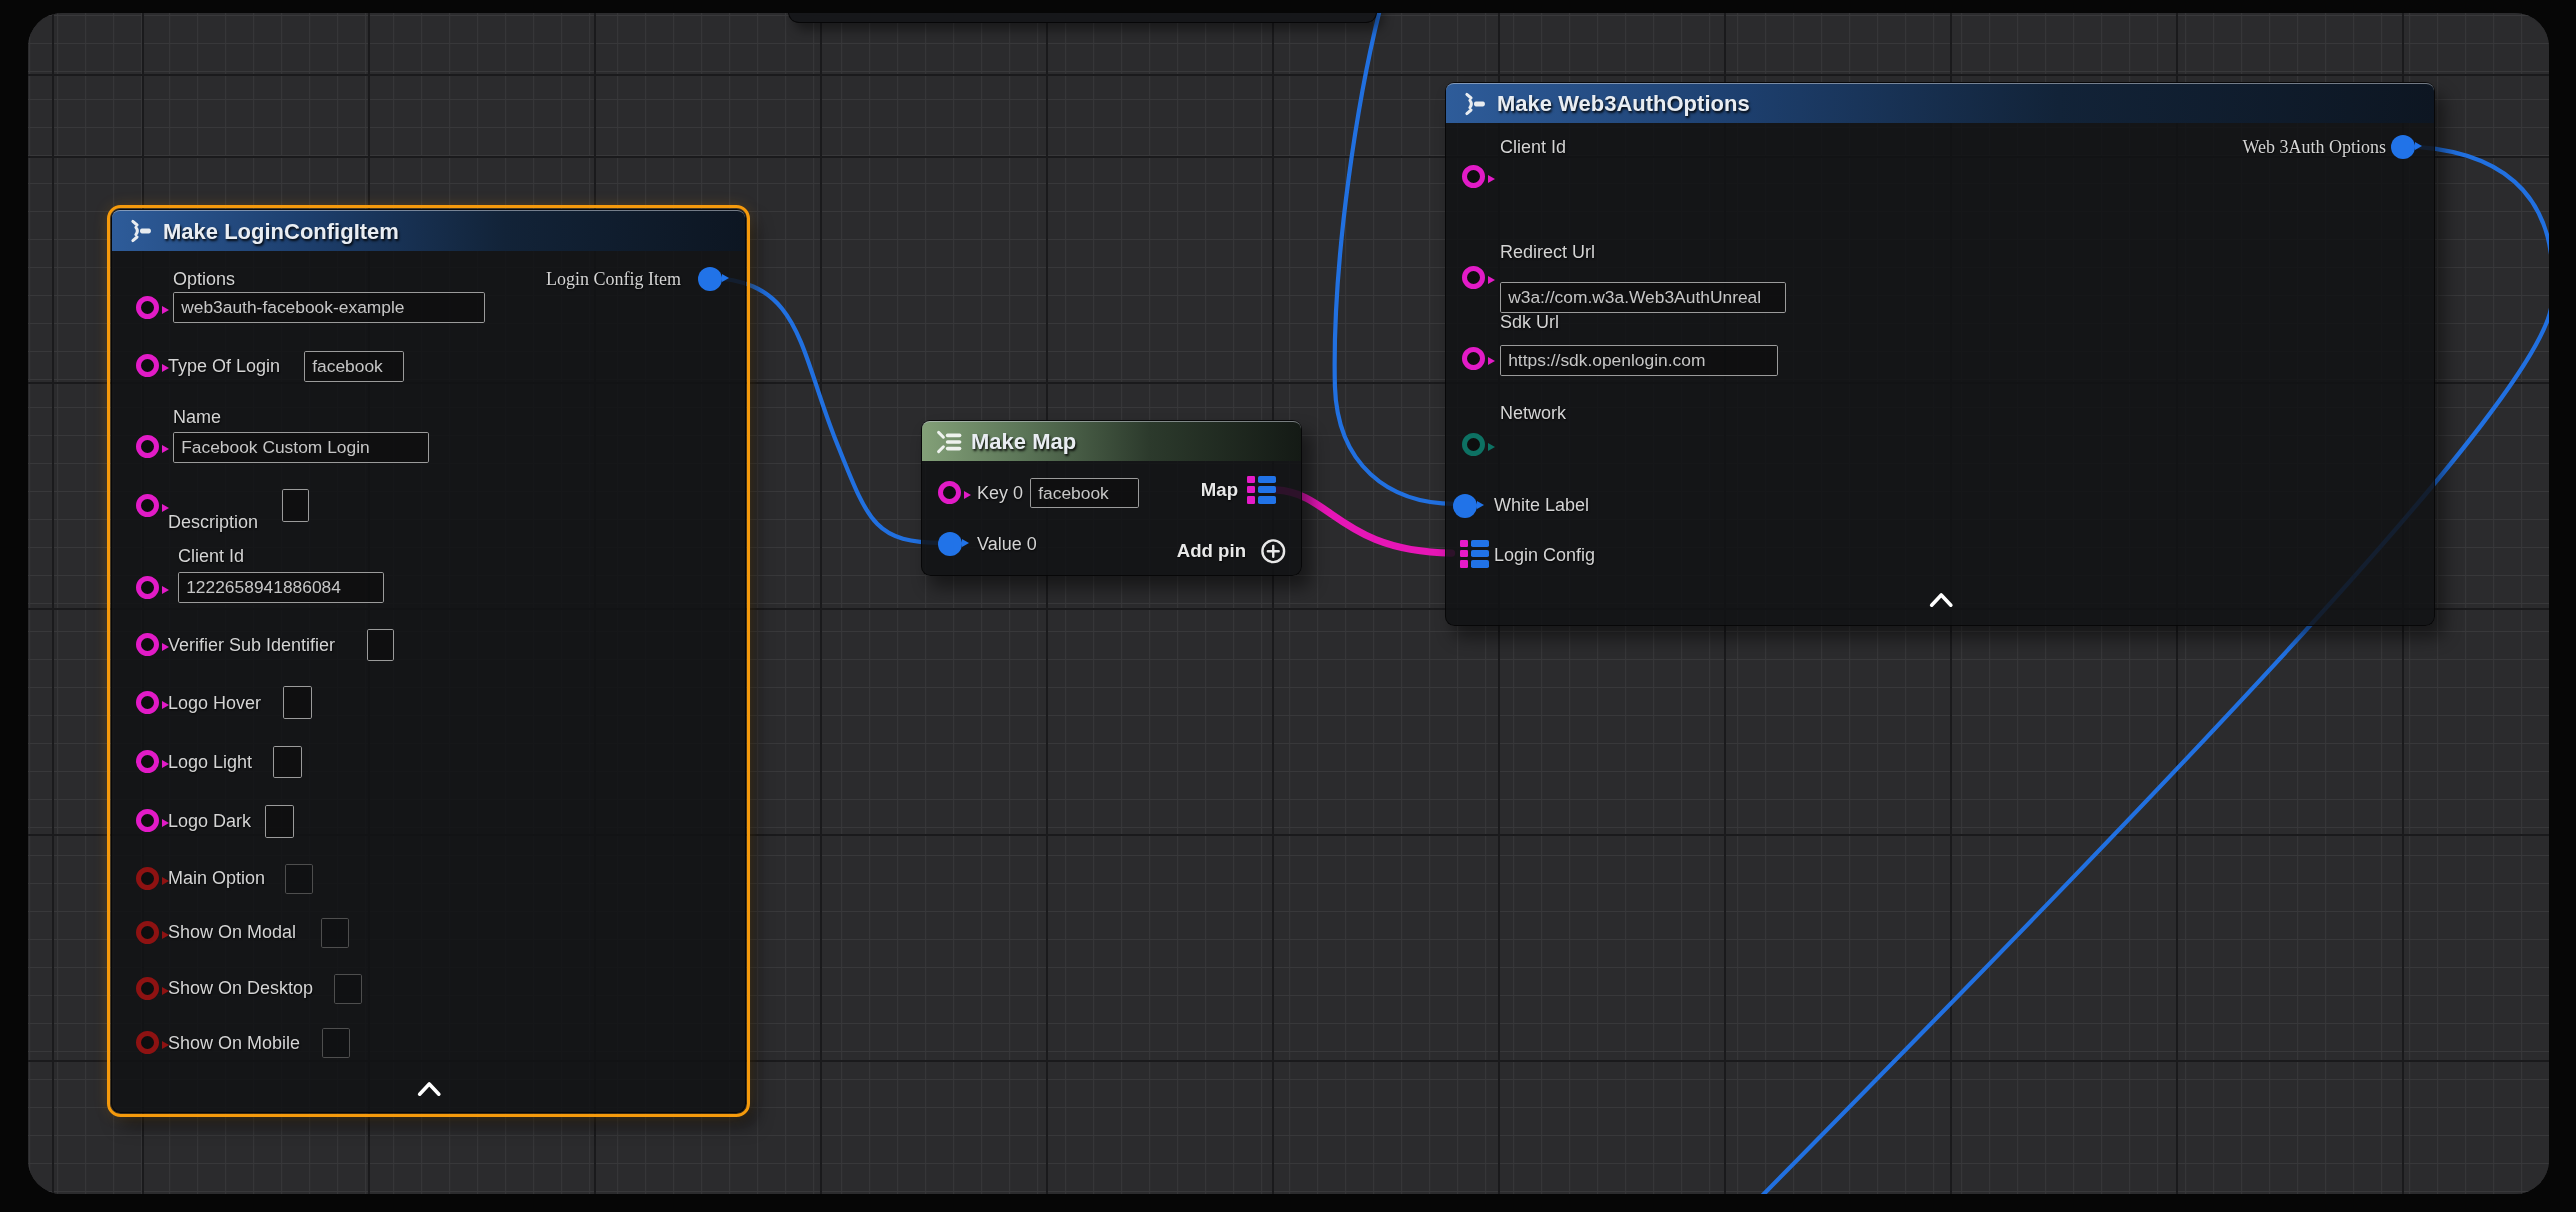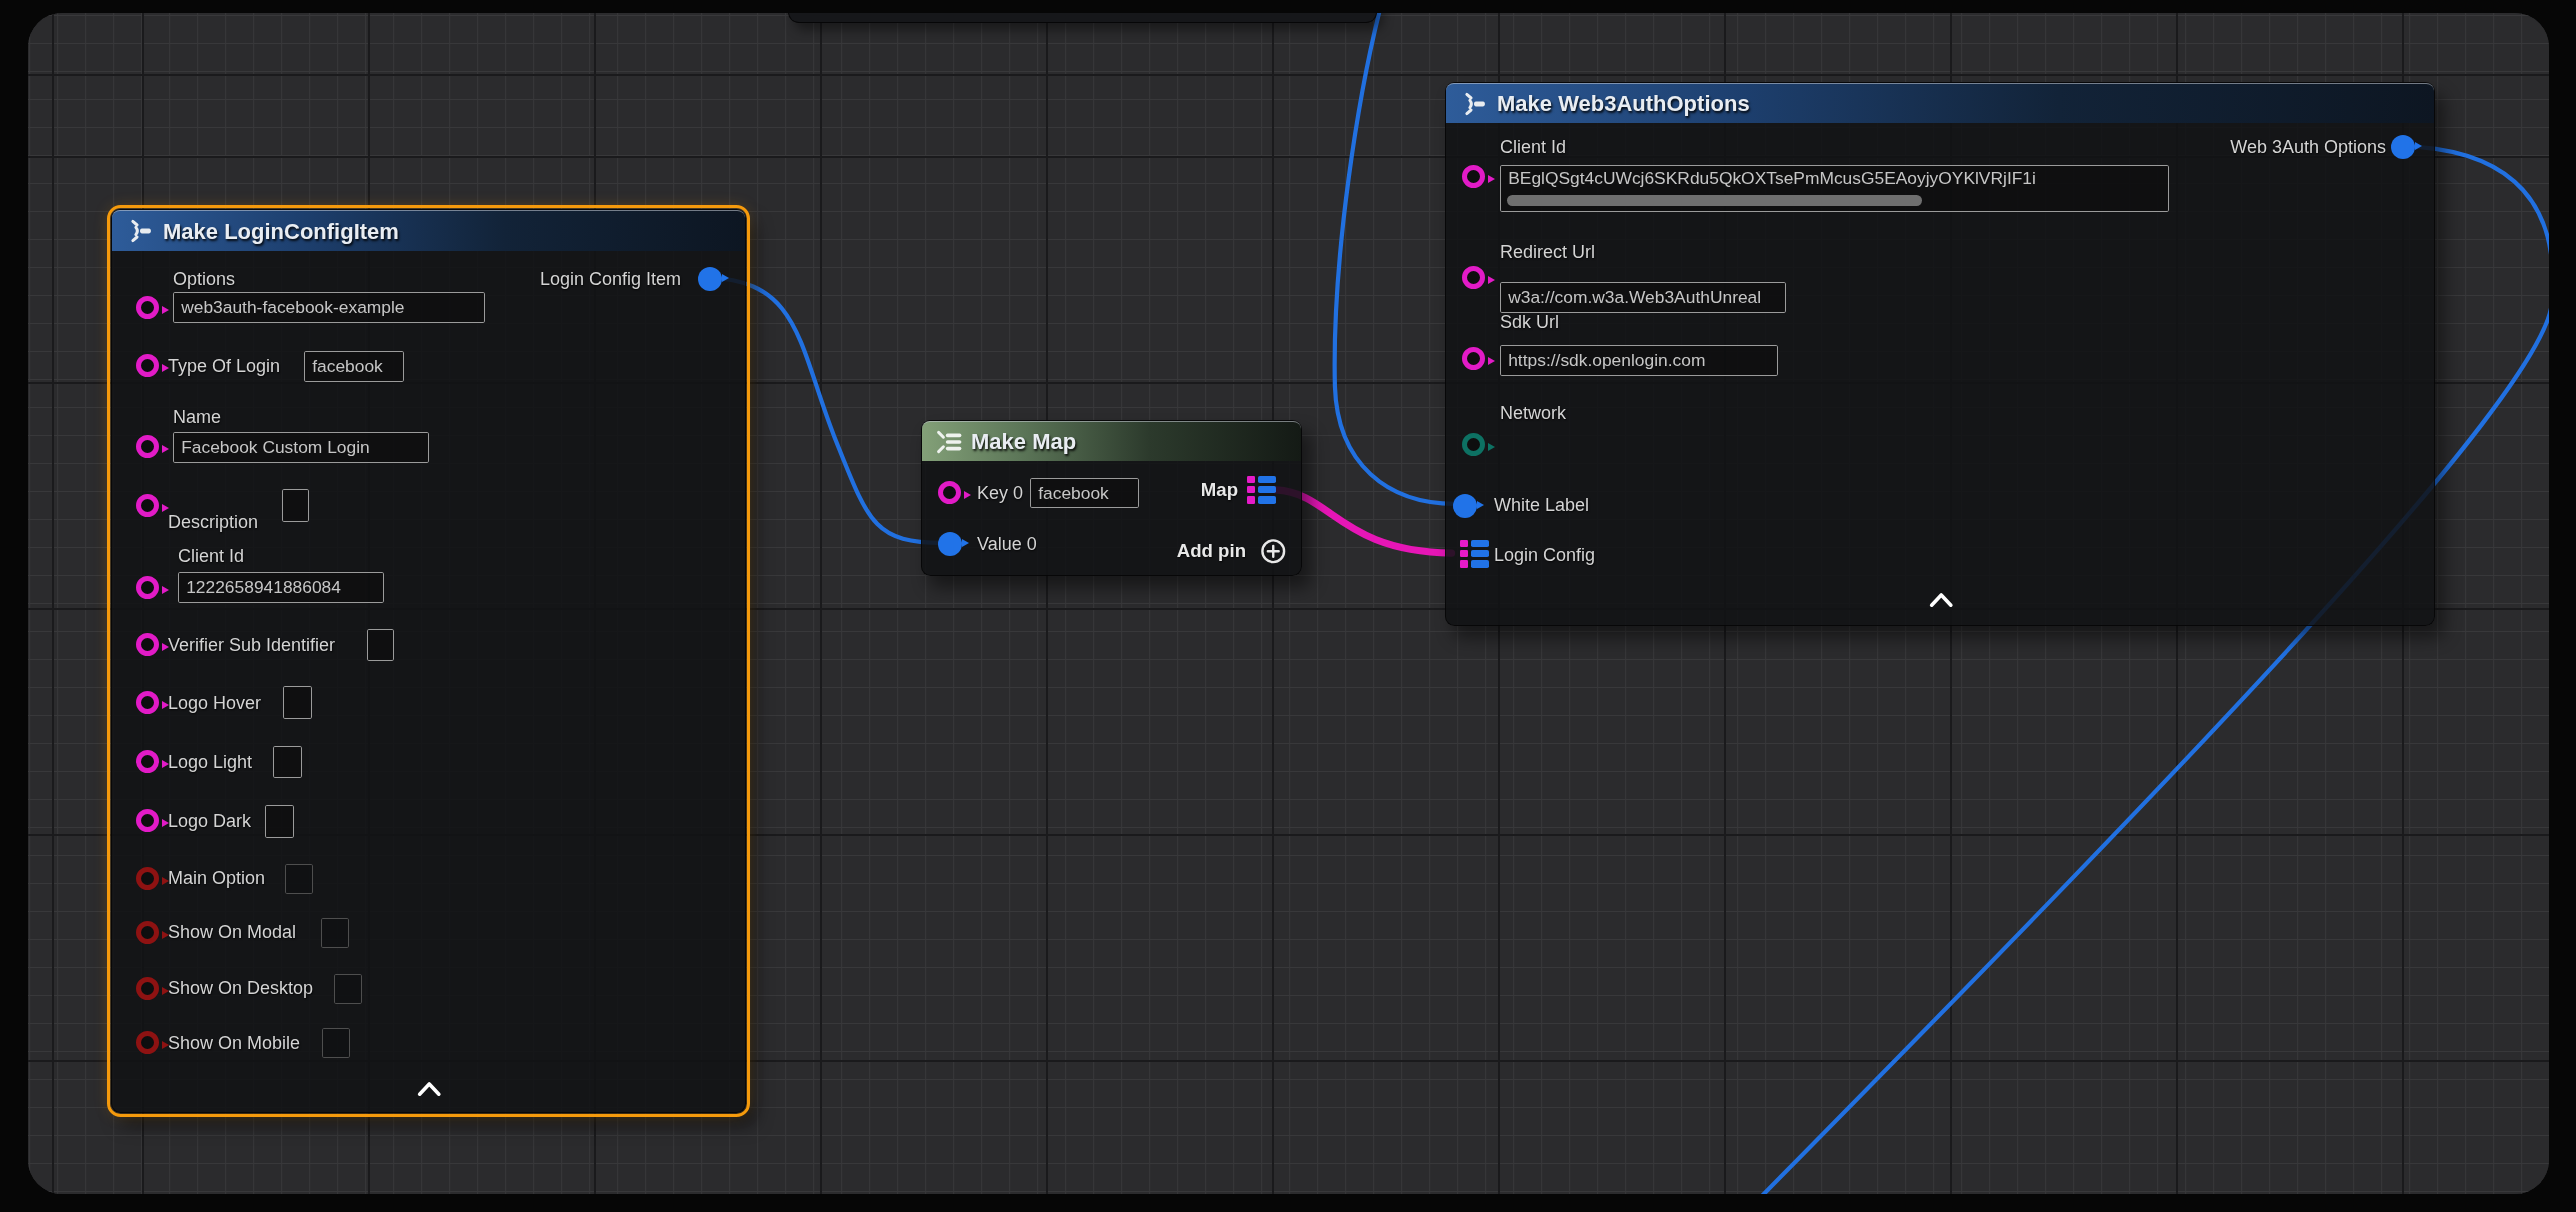--- a/index.html
+++ b/index.html
@@ -32,21 +32,21 @@
          border-radius:7.8px 7.8px 0 0; overflow:hidden;
          border-top:1.8px solid rgba(200,205,215,0.55); }
   .hdr.blue  { background:linear-gradient(90deg,#2e5c9a 0%,#1d3f6e 30%,#122338 62%,#0d1622 100%); }
   .hdr.green { background:linear-gradient(90deg,#83a078 0%,#5c7658 26%,#2c3a2c 60%,#141a15 100%);padding-left:8px; }
   .hdr-title { position:absolute; top:7.8px; font-size:22px; font-weight:bold; color:#e9edf2;
                text-shadow:1.2px 1.8px 2.4px rgba(0,0,0,0.9); white-space:nowrap; }
   .hdr-icon { position:absolute; }
 
   .lbl { position:absolute; font-size:18px; color:#d4d4d4; white-space:nowrap;
          text-shadow:0.6px 1.2px 1.8px rgba(0,0,0,0.8); line-height:23px; }
-  .lbl.out { text-align:center; }
+  .lbl.out { text-align:center;font-family:Liberation Serif, serif; }
 
   .tb { position:absolute; background:rgba(8,8,9,0.45); border:1.2px solid #9b9b9b;
         border-radius:1.8px; color:#c6c6c6; font-size:17.4px; line-height:28px;
         padding:0 7.2px; white-space:nowrap; overflow:hidden; }
   .cb { position:absolute; background:rgba(14,15,16,0.6); border:1.2px solid #4e4e4e;
         border-radius:1.8px; }
 
   .pring { position:absolute; width:23px; height:23px; border-radius:50%;
            border:5.4px solid var(--c); background:rgba(5,5,5,0.4); }
   .pring::after, .pdot::after { content:""; position:absolute; left:21.6px; top:5.4px;
@@ -208,24 +208,20 @@
         <rect x="20" y="16" width="18" height="8" rx="3" fill="#e8ecf0"></rect>
       </svg>
       <div class="hdr-title" style="left:51px; top:6.6px;">Make Web3AuthOptions</div>
     </div>
 
     <div class="lbl out" style="right:48px; top:53px;">Web 3Auth Options</div>
     <span class="pdot" style="--c:#2173e8; left:945px; top:52px;"></span>
 
     <div class="lbl" style="left:54px; top:53px;">Client Id</div>
     <span class="pring" style="--c:#e21bc7; left:15.6px; top:82px;"></span>
-    <div class="tb" style="left:54px; top:82px; width:669px; height:47px; line-height:25px;">
-      <span>BEglQSgt4cUWcj6SKRdu5QkOXTsePmMcusG5EAoyjyOYKlVRjIF1i</span>
-      <span class="scrollbar"></span>
-    </div>
 
     <div class="lbl" style="left:54px; top:158px;">Redirect Url</div>
     <span class="pring" style="--c:#e21bc7; left:15.6px; top:183px;"></span>
     <div class="tb" style="left:54px; top:199px; width:286px; height:31px;">w3a://com.w3a.Web3AuthUnreal</div>
 
     <div class="lbl" style="left:54px; top:228px;">Sdk Url</div>
     <span class="pring" style="--c:#e21bc7; left:15.6px; top:264px;"></span>
     <div class="tb" style="left:54px; top:262px; width:278px; height:31px;">https://sdk.openlogin.com</div>
 
     <div class="lbl" style="left:54px; top:319px;">Network</div>

